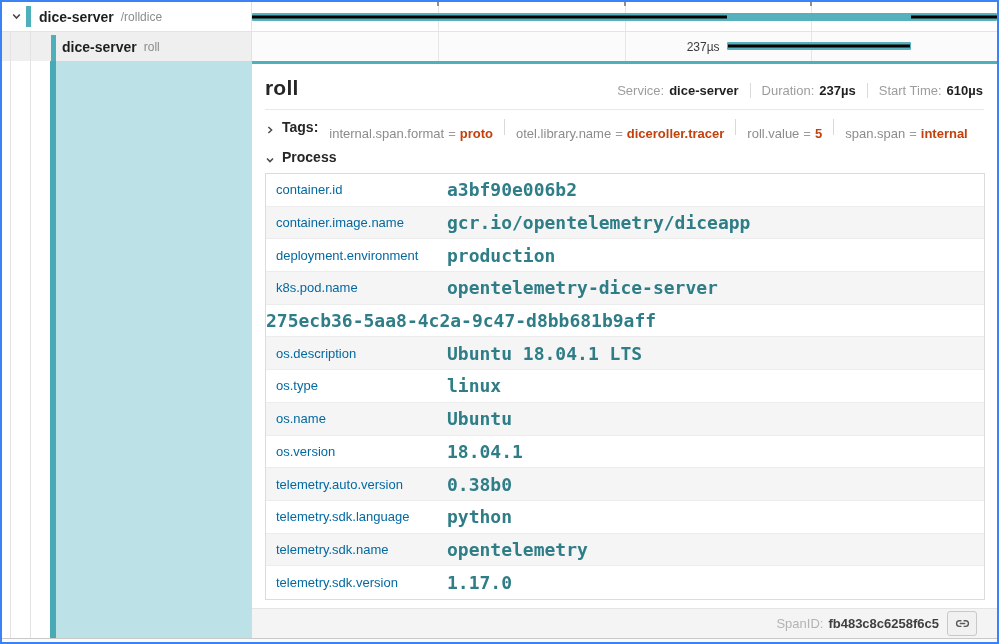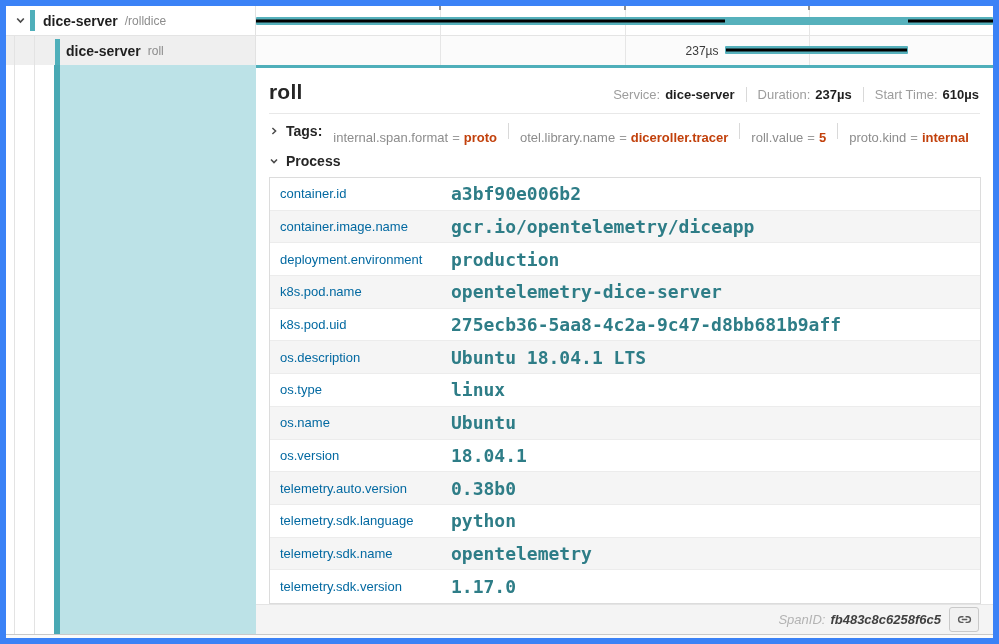--- a/index.html
+++ b/index.html
@@ -1,19 +1,19 @@
 <!DOCTYPE html>
 <html><head>
 <meta charset="utf-8">
 <style>
   * { box-sizing: border-box; margin: 0; padding: 0; }
   html,body { background:#fff; }
   body { font-family: "Liberation Sans", sans-serif; color:#262626; }
 
-  .app { position:relative; width:999px; height:644px; border:6px solid #3b82f6; background:#fff; overflow:hidden; display:flex; flex-direction:column; }
+  .app { position:relative; width:999px; height:644px; border:2px solid #3b82f6; background:#fff; overflow:hidden; display:flex; flex-direction:column; }
 
   
   .span-row { display:flex; position:relative; }
   .span-row .names { width:250px; flex:0 0 250px; position:relative; display:flex; align-items:center; border-right:1px solid #e2e2e2; }
   .span-row .timeline { flex:1; position:relative; }
   .row-1 { height:30px; border-bottom:1px solid #e4e4e4; background:#fff; }
   .row-2 { height:29px; }
   .row-2 .names { background:#efefef; }
   .row-2 .timeline { background:#fbfbfb; }
 
@@ -49,41 +49,41 @@
 
   .card-header { padding:12px 14px 9px 13px; display:flex; align-items:baseline; justify-content:space-between; }
   .span-title { font-size:21px; font-weight:600; color:#262626; letter-spacing:.2px; }
   .overview { display:flex; align-items:center; font-size:13px; white-space:nowrap; }
   .ov-label { color:#9d9d9d; }
   .ov-value { color:#1f1f1f; font-weight:700; margin-left:5px; }
   .v-sep { width:1px; height:15px; background:#d9d9d9; margin:0 11px; align-self:center; }
   .header-divider { height:1px; background:#e8e8e8; margin:0 13px; }
 
   .tags-line { display:flex; align-items:center; height:33px; padding:0 13px; font-size:13px; white-space:nowrap; overflow:hidden; }
-  .section-toggle { display:flex; align-items:center; cursor:pointer; background:none; border:none; font-family:inherit; }
+  .section-toggle { display:flex; align-items:flex-end; cursor:pointer; background:none; border:none; font-family:inherit; }
   .section-label { font-size:14px; font-weight:700; color:#262626; margin-left:7px; }
   .tag-item { display:flex; align-items:center;margin-top:13px; }
   .tags-line .tag-item:first-of-type { margin-left:11px; }
   .tag-key { color:#8c8c8c; }
   .tag-eq { color:#9c9c9c; padding:0 4px; }
   .tag-value { color:#c2410c; font-weight:700; }
   .tag-sep { width:1px; height:16px; background:#d9d9d9; margin:0 11px; }
 
   .process-line { display:flex; align-items:center; height:27px; padding:0 13px; }
 
   .kv-table { margin:3px 12px 0 13px; border:1px solid #dcdcdc; }
   .kv-row { display:flex; height:32.7px; align-items:center; border-bottom:1px solid #ececec; background:#fff; }
   .kv-row:last-child { border-bottom:none; }
   .kv-row:nth-child(even) { background:#f5f5f5; }
   .kv-key { width:181px; flex:0 0 181px; padding-left:10px; font-size:13px; color:#0369a1; }
   .kv-value { font-family:"DejaVu Sans Mono","Liberation Mono",monospace; font-size:18px; font-weight:600; color:#2e7d87; }
 
   .card-spacer { flex:1; }
 
-  .card-footer { height:30px; background:#f4f4f4; border-top:1px solid #e4e4e4; display:flex; align-items:center; justify-content:flex-end; padding-right:14px;font-style:italic; }
+  .card-footer { height:30px; background:#f4f4f4; border-top:1px solid #e4e4e4; display:flex; align-items:center; justify-content:flex-end; padding-right:20px; }
   .spanid-label { font-size:13px; color:#b3b3b3; }
   .spanid-value { font-size:13px; font-weight:700; color:#404040; margin:0 8px 0 5px; }
   .link-btn { width:30px; height:25px; border:1px solid #c9c9c9; border-radius:3px; background:#f1f1f1; display:flex; align-items:center; justify-content:center; color:#5a5a5a; cursor:pointer; }
   .link-btn svg { display:block; }
 
   .bottom-strip { height:4px; background:#fbfbfb; border-top:1px solid #c9c9c9; }
 </style>
 </head>
 <body>
 
@@ -183,21 +183,21 @@
           <span class="tag-value">diceroller.tracer</span>
         </span>
         <span class="tag-sep"></span>
         <span class="tag-item">
           <span class="tag-key">roll.value</span>
           <span class="tag-eq">=</span>
           <span class="tag-value">5</span>
         </span>
         <span class="tag-sep"></span>
         <span class="tag-item">
-          <span class="tag-key">proto.kind</span>
+          <span class="tag-key">span.span</span>
           <span class="tag-eq">=</span>
           <span class="tag-value">internal</span>
         </span>
       </div>
 
       <div class="process-line">
         <button class="section-toggle">
           <svg width="10" height="10" viewBox="0 0 10 10">
               <path d="M2 3.4 L5 6.6 L8 3.4" fill="none" stroke="#4a4a4a" stroke-width="1.5"></path>
             </svg>
@@ -216,21 +216,20 @@
           </div>
         <div class="kv-row">
             <span class="kv-key">deployment.environment</span>
             <span class="kv-value">production</span>
           </div>
         <div class="kv-row">
             <span class="kv-key">k8s.pod.name</span>
             <span class="kv-value">opentelemetry-dice-server</span>
           </div>
         <div class="kv-row">
-            <span class="kv-key">k8s.pod.uid</span>
             <span class="kv-value">275ecb36-5aa8-4c2a-9c47-d8bb681b9aff</span>
           </div>
         <div class="kv-row">
             <span class="kv-key">os.description</span>
             <span class="kv-value">Ubuntu 18.04.1 LTS</span>
           </div>
         <div class="kv-row">
             <span class="kv-key">os.type</span>
             <span class="kv-value">linux</span>
           </div>

